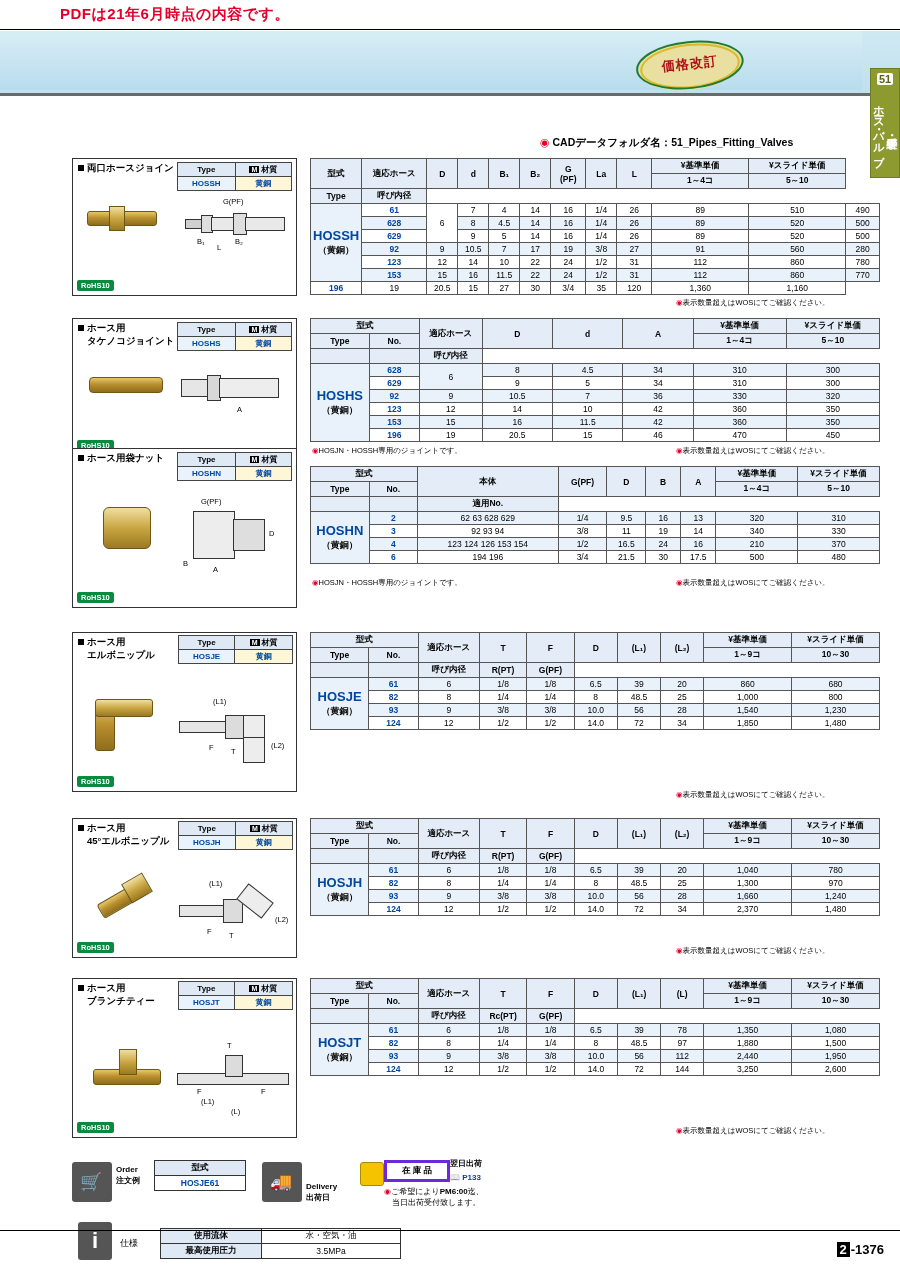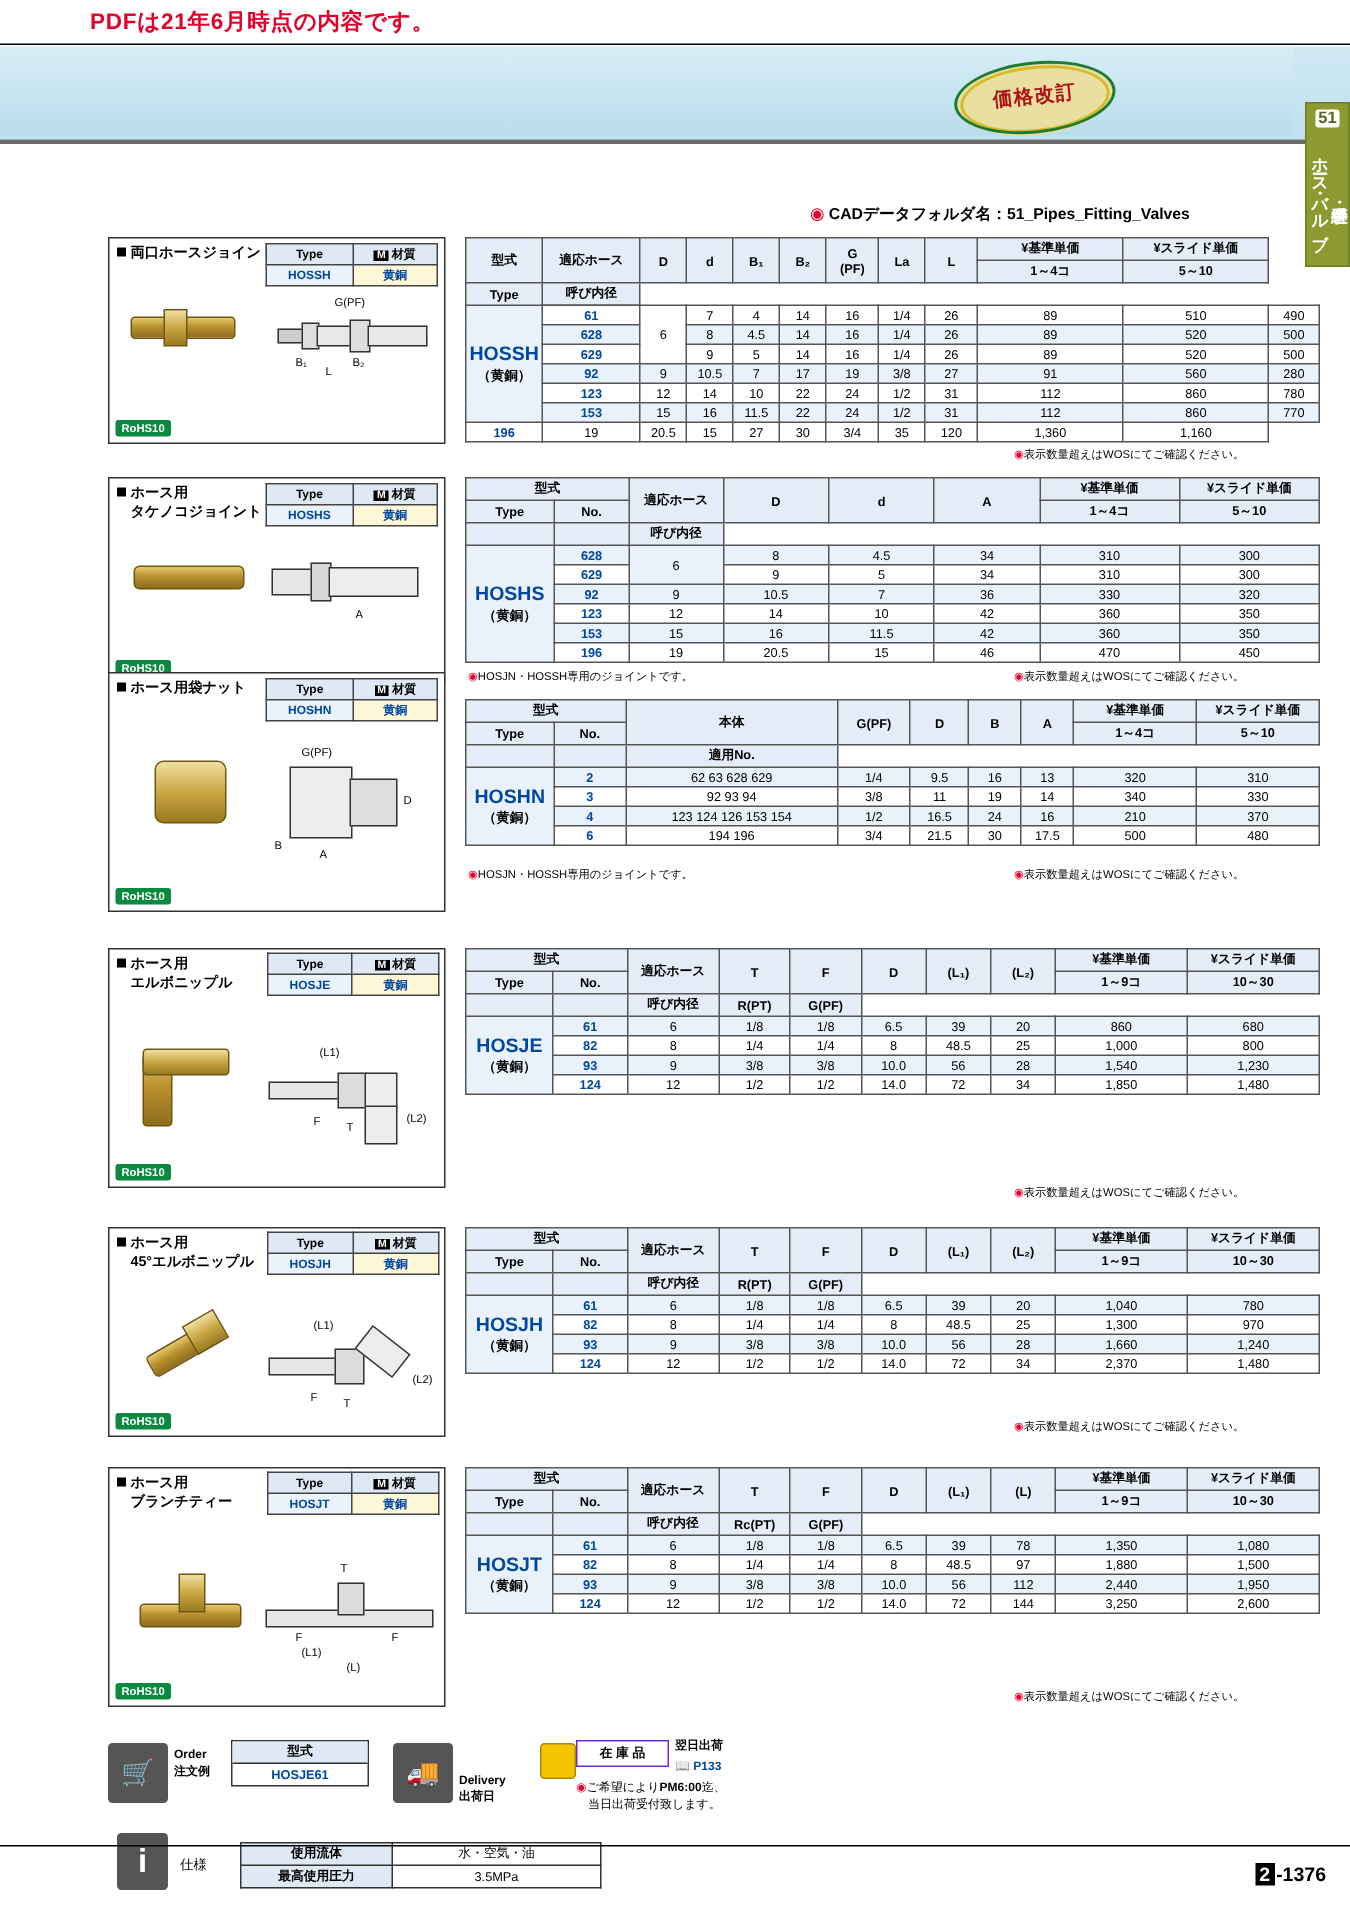--- a/index.html
+++ b/index.html
@@ -842,21 +842,21 @@
   <div class="orderrow">
     <div class="icnbox" style="left:0;top:2px;">🛒</div>
     <div class="lblsm" style="left:44px;top:4px;">Order<br>注文例</div>
     <div class="obox" style="left:82px;top:0;width:90px;">
       <div class="oh">型式</div>
       <div class="ov">HOSJE61</div>
     </div>
     <div class="icnbox" style="left:190px;top:2px;">🚚</div>
     <div class="lblsm" style="left:234px;top:4px;margin-top:17px;">Delivery<br>出荷日</div>
     <div class="yellowbox" style="left:288px;top:2px;"></div>
-    <div class="obox" style="left:312px;top:0;width:60px;border:1px solid #6d28d9;">
+    <div class="obox" style="left:312px;top:0;width:60px;border:3px solid #6d28d9;">
       <div class="ov" style="color:#000;">在 庫 品</div>
     </div>
     <div class="lblsm" style="left:378px;top:-2px;">翌日出荷</div>
     <div class="lblsm" style="left:378px;top:12px;color:#0047a0;">📖 <span>P133</span></div>
     <div class="lblsm" style="left:312px;top:26px;font-weight:normal;">
       <span class="notedot">◉</span>ご希望により<b>PM6:00</b>迄、<br><span style="margin-left:8px;">当日出荷受付致します。</span>
     </div>
   </div>
 
   <div class="infoicon">i</div>

